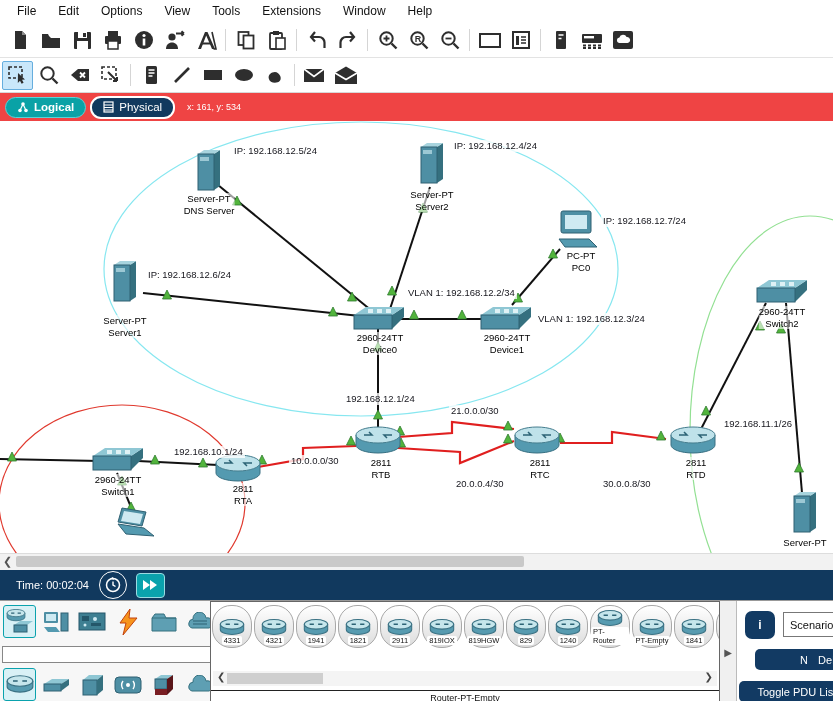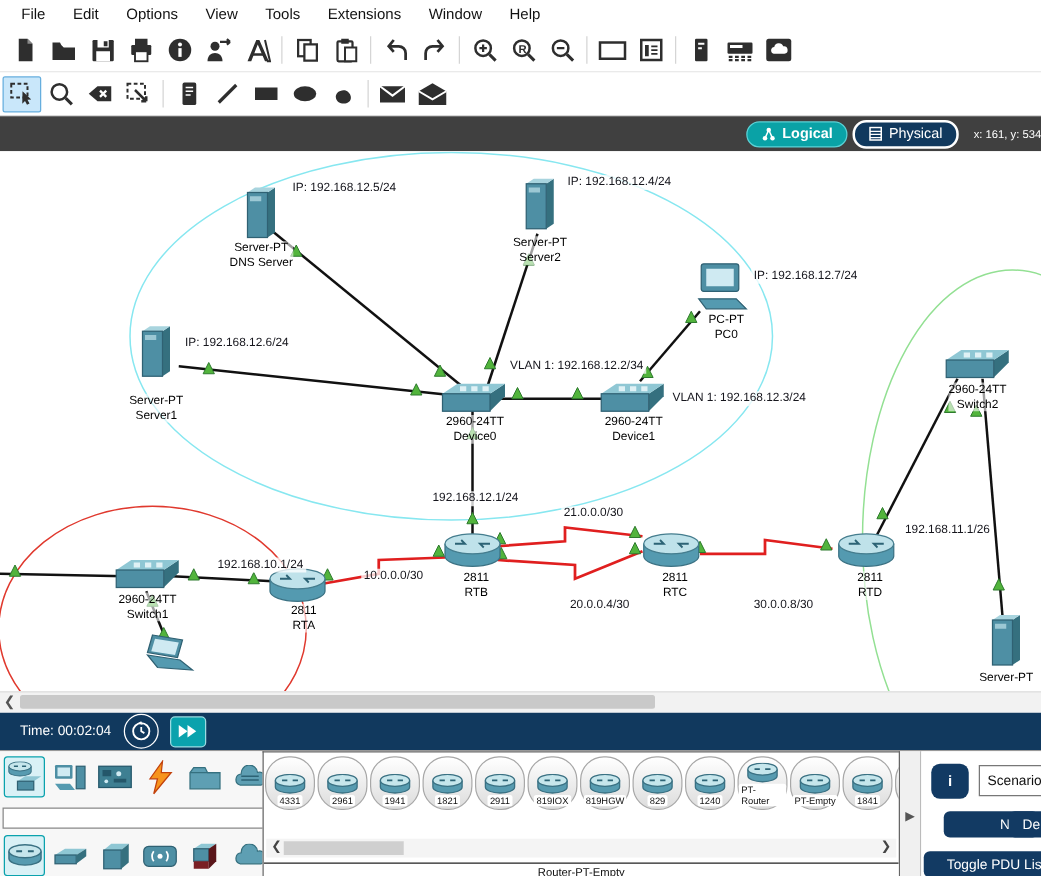--- a/index.html
+++ b/index.html
@@ -8,21 +8,21 @@
   .menubar{height:22px;display:flex;align-items:center;background:#fff;padding-left:6px;}
   .menubar span{font-size:12px;color:#121212;padding:0 11px;cursor:default;}
   
   .toolbar{height:35px;display:flex;align-items:center;background:#fff;border-bottom:1px solid #e3e3e3;padding-left:4px;}
   .toolbar2{height:34px;display:flex;align-items:center;background:#fff;border-bottom:1px solid #d8d8d8;padding-left:2px;}
   .tbtn{width:29px;height:27px;display:flex;align-items:center;justify-content:center;border:1px solid transparent;border-radius:2px;}
   .tbtn.selected{background:#c9e7fa;border:1px solid #66aede;}
   .tsep{width:1px;height:22px;background:#d5d5d5;margin:0 4px;}
   .tbtn svg{display:block;}
   
-  .tabbar{height:28px;background:#404040;display:flex;align-items:center;padding-left:5px;justify-content:flex-end;}
+  .tabbar{height:28px;background:#ef4444;display:flex;align-items:center;padding-left:5px;}
   .pill{height:19px;border-radius:11px;display:flex;align-items:center;gap:5px;
         font-size:11.5px;font-weight:bold;color:#fff;padding:0 11px;margin-right:4px;}
   .pill.logical{background:#0aa2a6;border:1px solid #5ad2d6;}
   .pill.physical{background:#11395e;border:2px solid #fff;font-weight:normal;}
   .coords{color:#fff;font-size:9px;margin-left:8px;}
   
   .canvas{position:relative;height:432px;background:#fff;overflow:hidden;}
   .canvas svg.topo{position:absolute;left:0;top:0;}
   .zone{fill:none;stroke-width:1.2px;}
   .lk{stroke:#111;stroke-width:2px;}
@@ -614,21 +614,21 @@
       <div class="dl-item">
           <svg width="26" height="17">
             <use href="#rsym" width="26" height="17"></use>
           </svg>
           <span>4331</span>
         </div>
       <div class="dl-item">
           <svg width="26" height="17">
             <use href="#rsym" width="26" height="17"></use>
           </svg>
-          <span>2961</span>
+          <span>4321</span>
         </div>
       <div class="dl-item">
           <svg width="26" height="17">
             <use href="#rsym" width="26" height="17"></use>
           </svg>
           <span>1941</span>
         </div>
       <div class="dl-item">
           <svg width="26" height="17">
             <use href="#rsym" width="26" height="17"></use>

